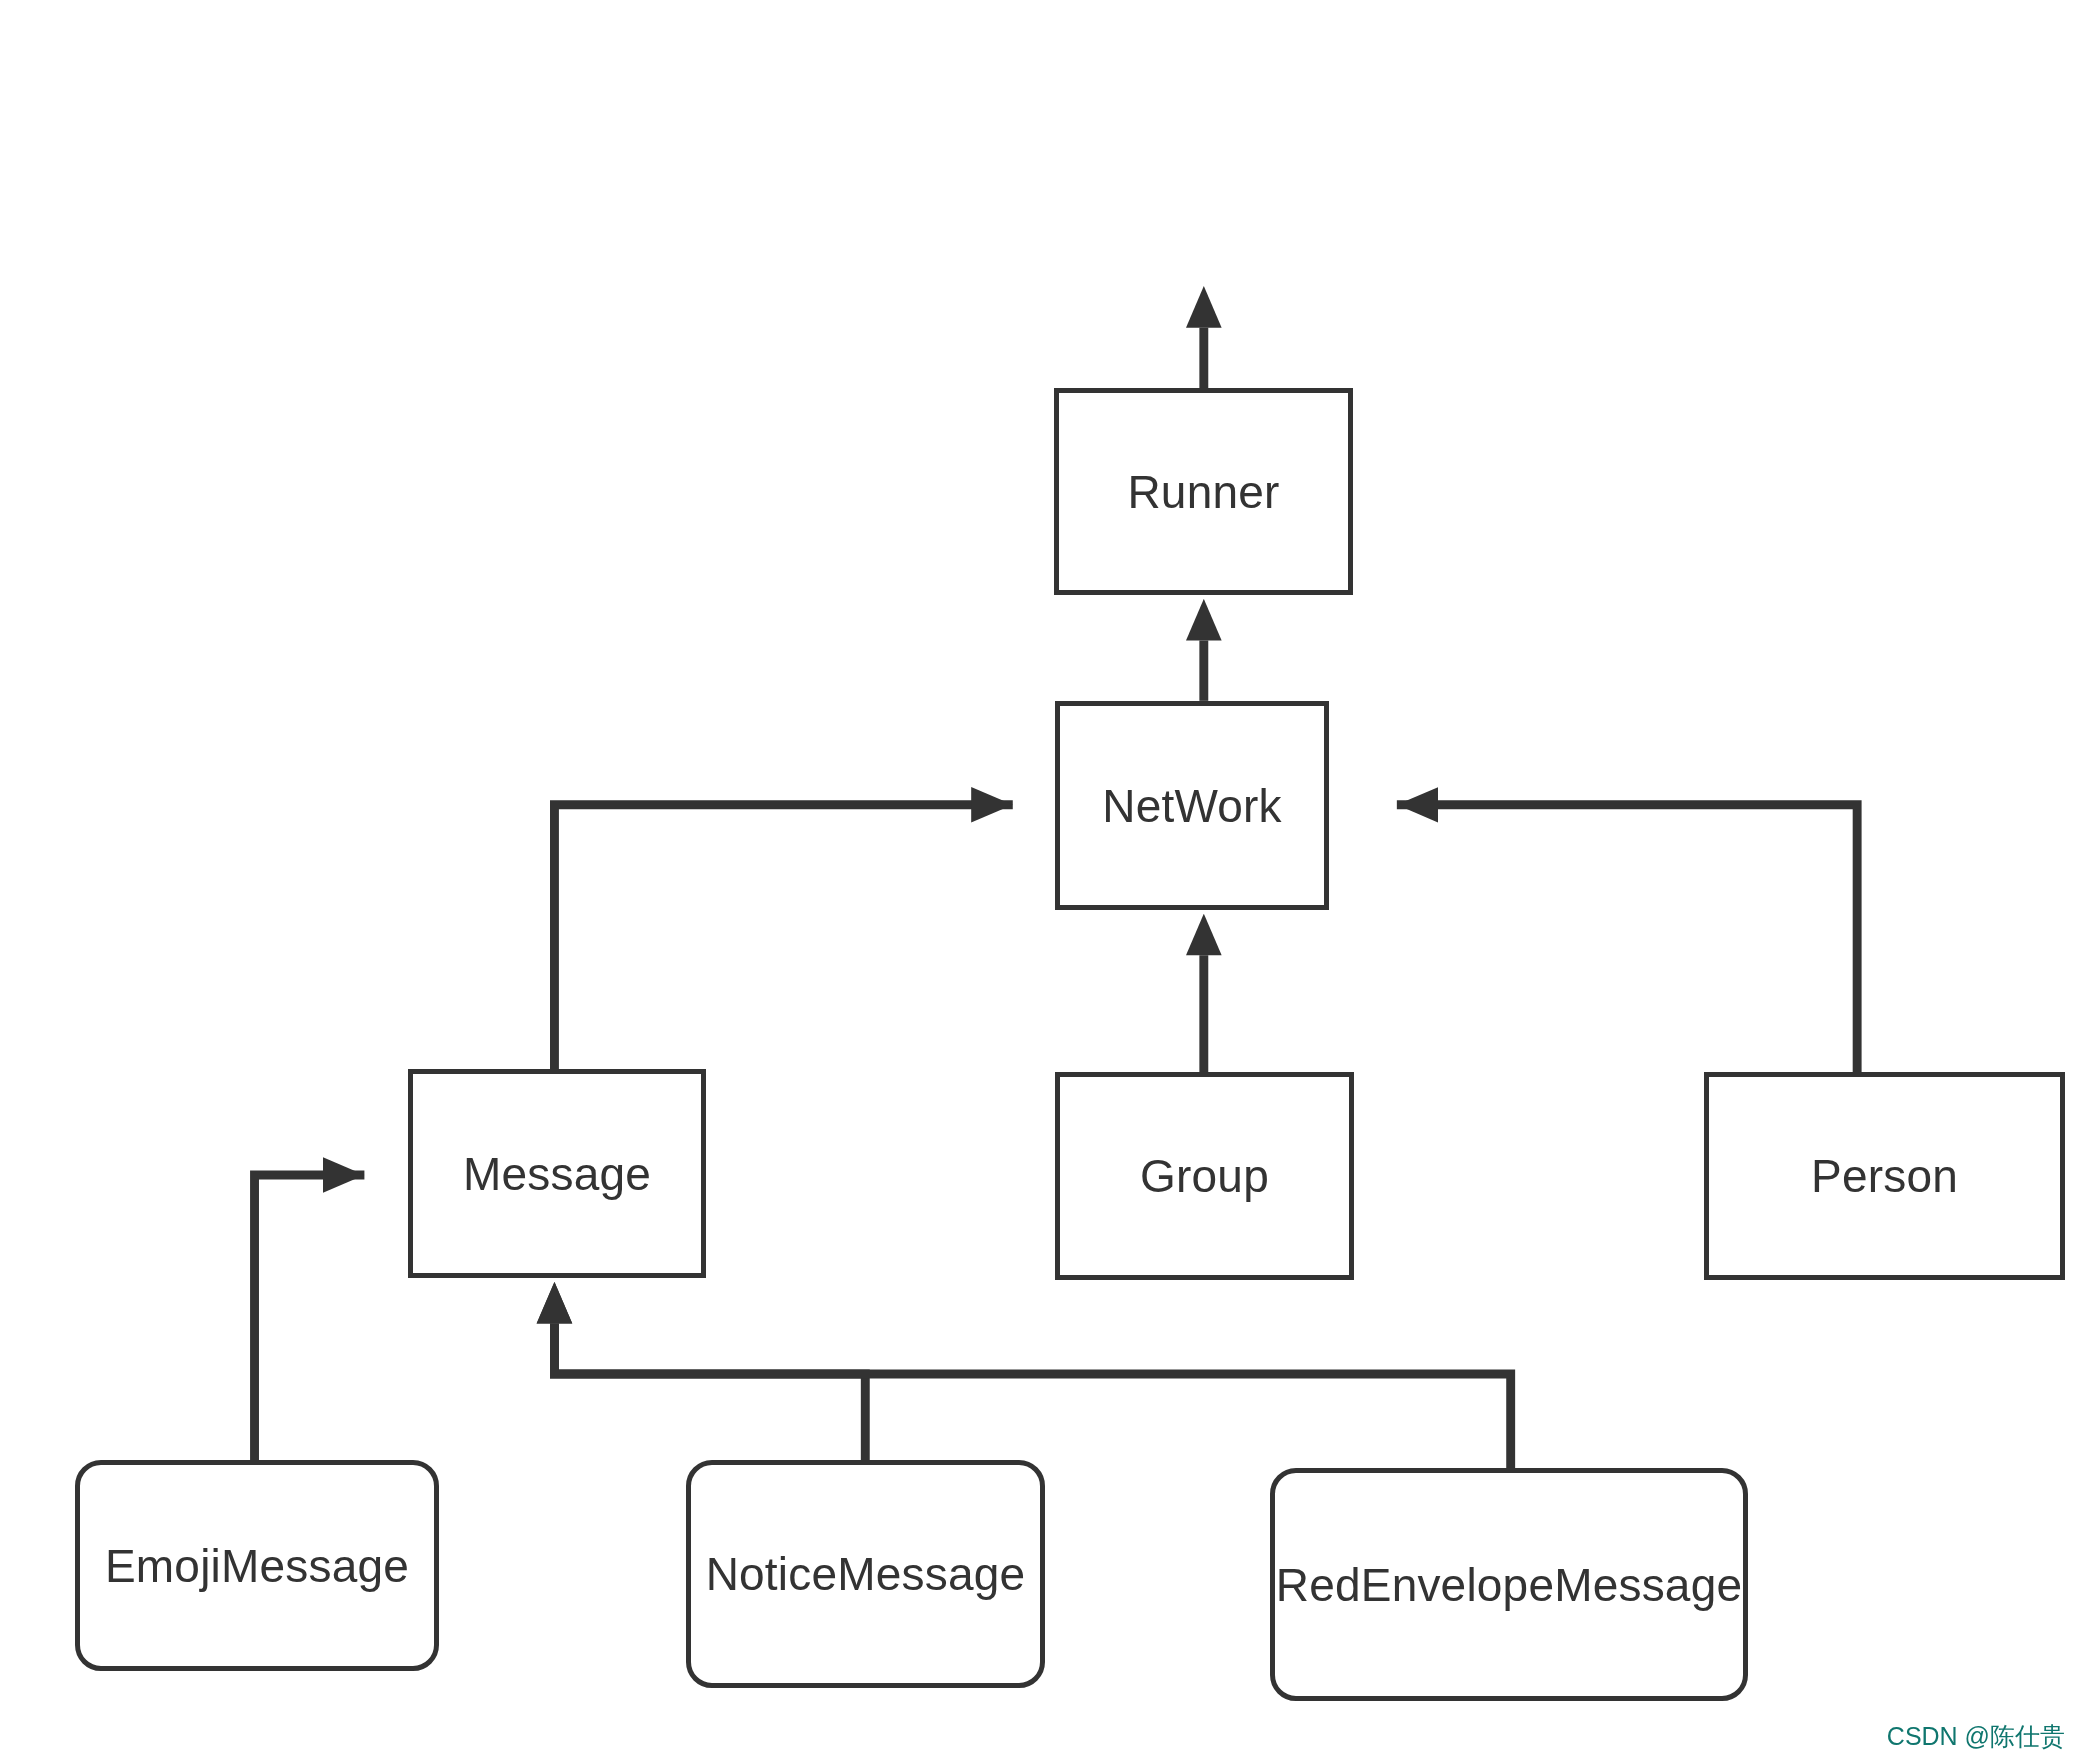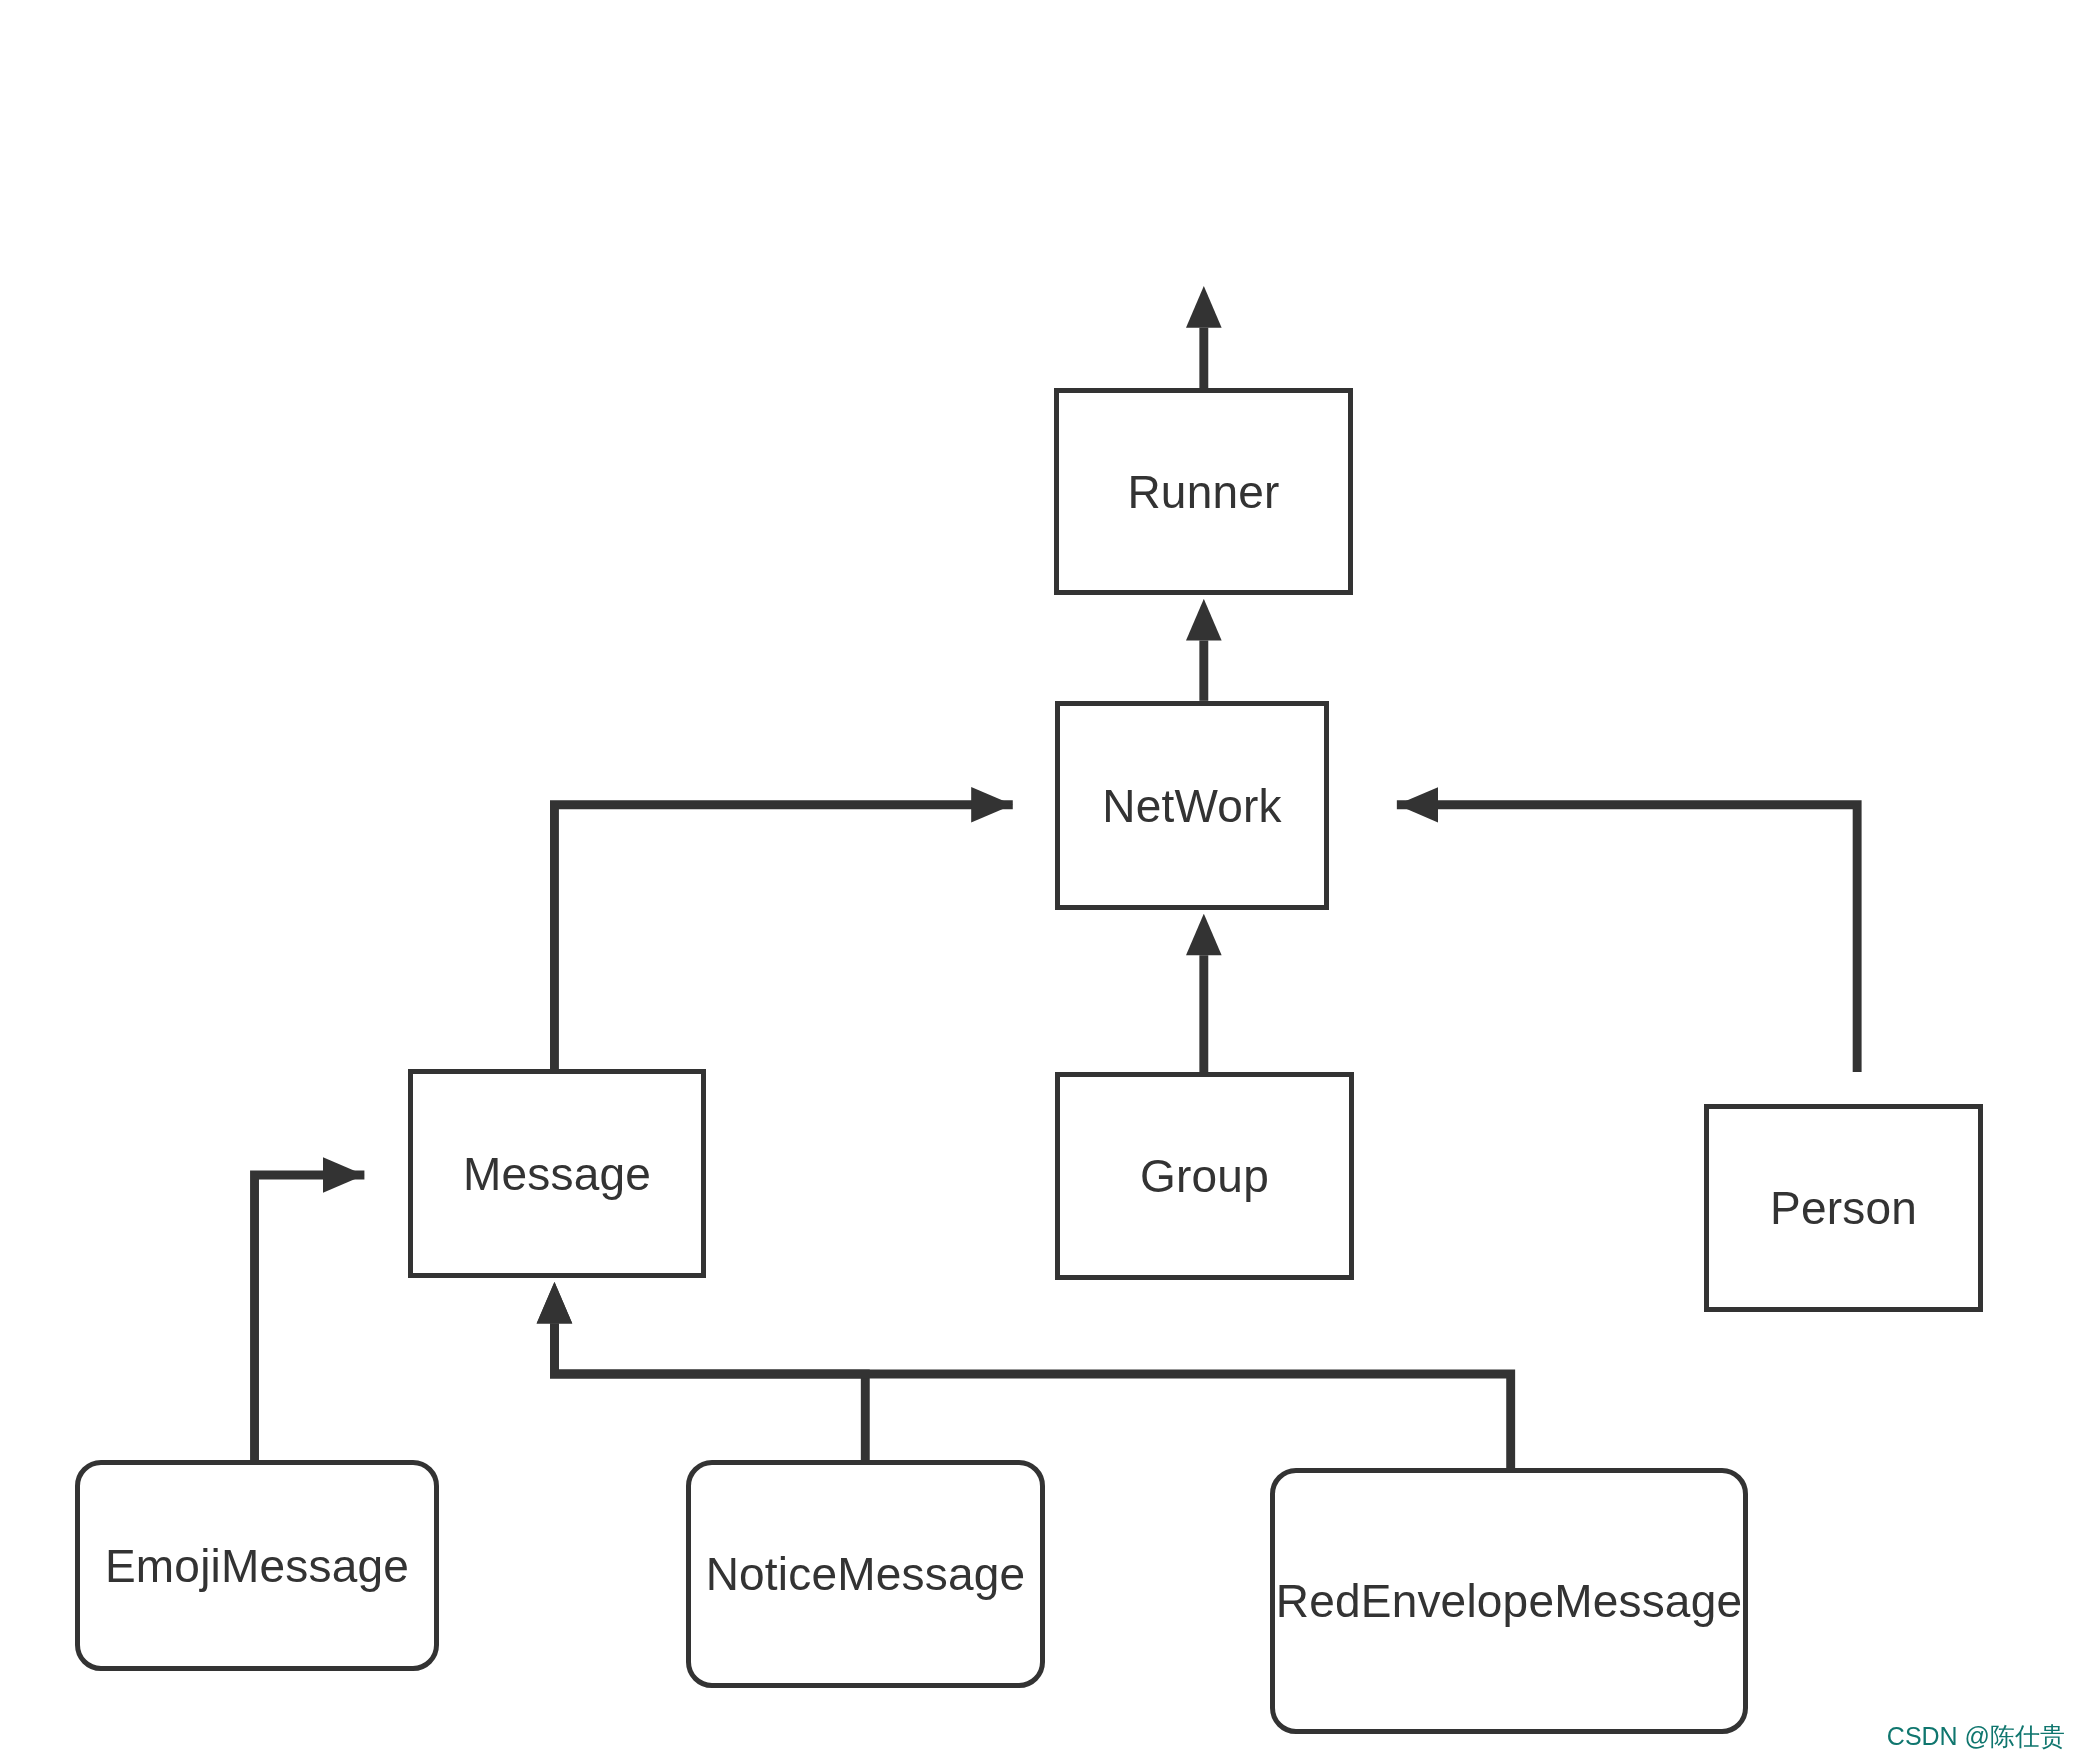--- a/index.html
+++ b/index.html
@@ -106,32 +106,32 @@
   </div>
 
   <div class="node" style="left:408px; top:1069px; width:298px; height:209px;">
     <span class="node-label">Message</span>
   </div>
 
   <div class="node" style="left:1055px; top:1072px; width:299px; height:208px;">
     <span class="node-label">Group</span>
   </div>
 
-  <div class="node" style="left:1704px; top:1104px; width:279px; height:208px;">
+  <div class="node" style="left:1704px; top:1072px; width:361px; height:208px;">
     <span class="node-label">Person</span>
   </div>
 
   <div class="node rounded" style="left:75px; top:1460px; width:364px; height:211px;">
     <span class="node-label">EmojiMessage</span>
   </div>
 
   <div class="node rounded" style="left:686px; top:1460px; width:359px; height:228px;">
     <span class="node-label">NoticeMessage</span>
   </div>
 
-  <div class="node rounded" style="left:1270px; top:1468px; width:478px; height:266px;">
+  <div class="node rounded" style="left:1270px; top:1468px; width:478px; height:233px;">
     <span class="node-label">RedEnvelopeMessage</span>
   </div>
 
   <div id="watermark">CSDN @陈仕贵</div>
 
 </div>
 
 
 </body></html>

